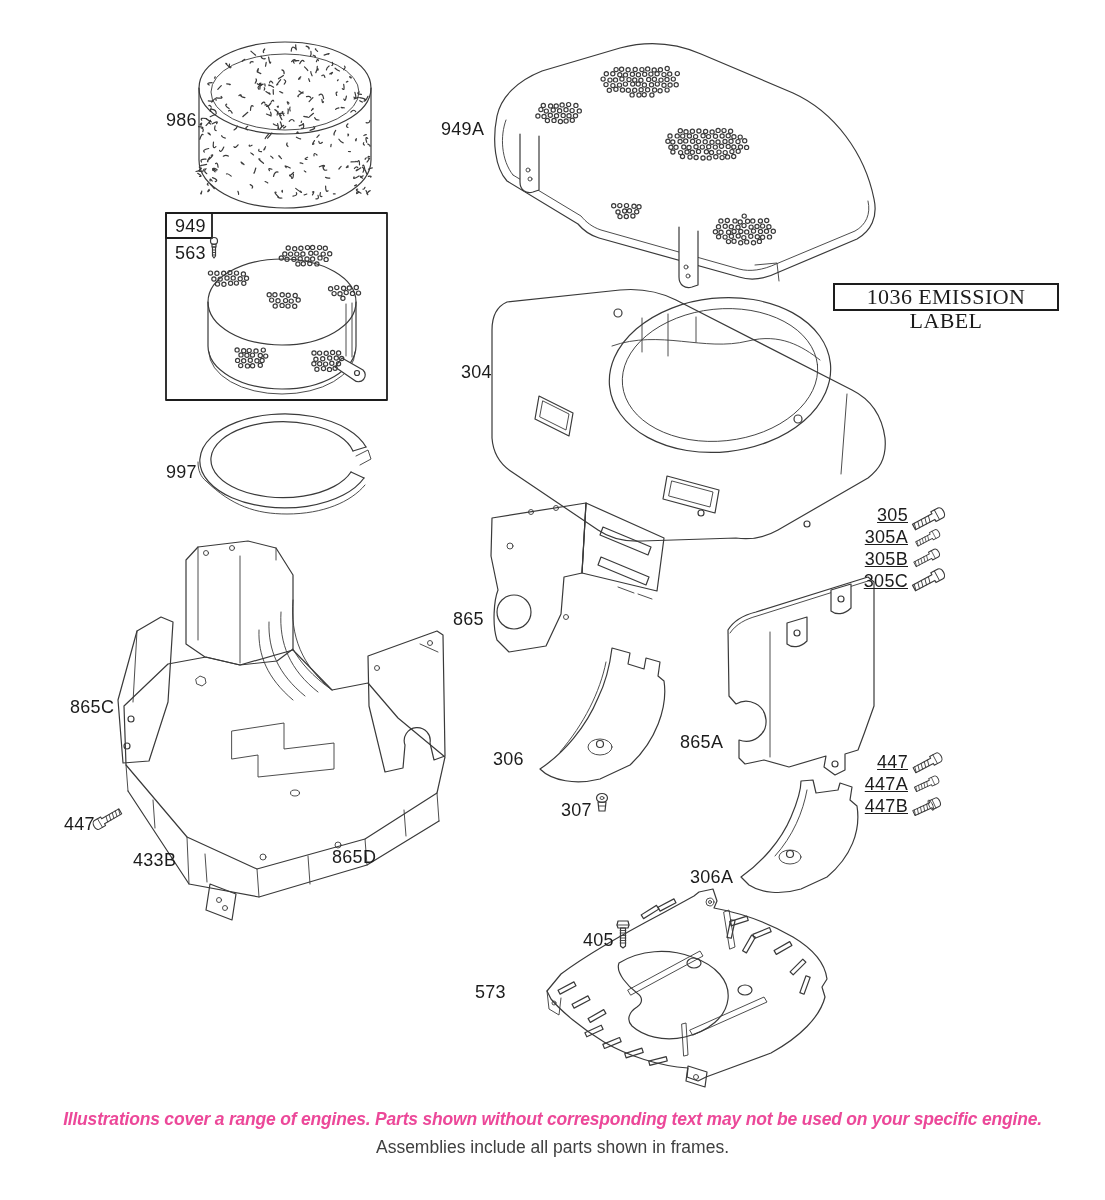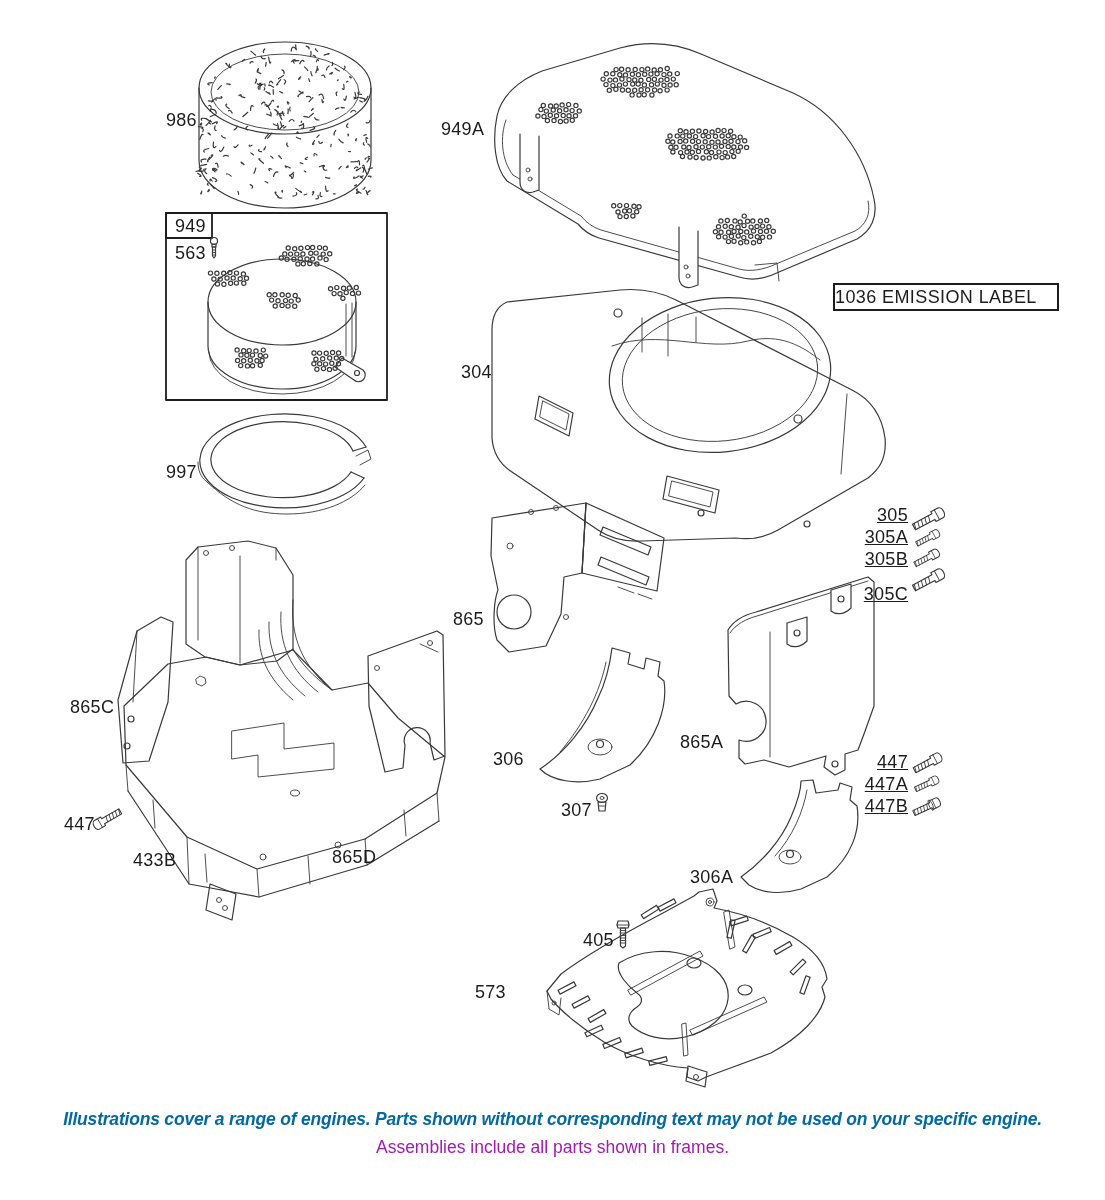--- a/index.html
+++ b/index.html
@@ -11,26 +11,26 @@
   svg#art .thin{stroke-width:0.9;}
   svg#art .fillw{fill:#ffffff;}
   svg#art .frame{stroke:#1d1d1d;stroke-width:1.8;}
   #foam-tex path{stroke-width:0.8;}
   #perf-dots circle{stroke-width:0.75;}
   #slots-573 path{stroke-width:1.0;}
   .part-label{position:absolute;font-size:18px;color:#1c1c1c;letter-spacing:.3px;
               white-space:nowrap;line-height:1;}
   .ralign{width:50px;text-align:right;text-decoration:underline;}
   .emission-box{position:absolute;left:833px;top:283px;width:222px;height:24px;
-        border:2px solid #1d1d1d;font-size:18px;color:#1c1c1c;
-        line-height:24px;letter-spacing:.4px;}
+        border:2px solid #1d1d1d;font-size:22px;color:#1c1c1c;text-align:center;
+        line-height:24px;letter-spacing:.4px;font-family:Liberation Serif, serif;}
   .footer1{position:absolute;left:0;top:1109px;width:1105px;text-align:center;
-        font-size:17.5px;font-weight:bold;font-style:italic;color:#0369a1;letter-spacing:-.2px;}
+        font-size:17.5px;font-weight:bold;font-style:italic;color:#ec4899;letter-spacing:-.2px;}
   .footer2{position:absolute;left:0;top:1137px;width:1105px;text-align:center;
-        font-size:17.5px;color:#a21caf;}
+        font-size:17.5px;color:#404040;}
 </style>
 </head>
 <body>
 
 <div class="page">
 
 <svg id="art" width="1105" height="1200" viewBox="0 0 1105 1200">
   <defs>
     <g id="screw">
       <path class="fillw" d="M -17,-3.2 L 5,-3.2 L 5,-5.5 L 13,-5.5 A 3.5,5.5 0 0 1 13,5.5 L 5,5.5 L 5,3.2 L -17,3.2 Z"></path>
@@ -808,21 +808,21 @@
 
 <div class="part-label" style="left:166px;top:111px">986</div>
 <div class="part-label" style="left:175px;top:217px">949</div>
 <div class="part-label" style="left:175px;top:244px">563</div>
 <div class="part-label" style="left:166px;top:463px">997</div>
 <div class="part-label" style="left:441px;top:120px">949A</div>
 <div class="part-label" style="left:461px;top:363px">304</div>
 <div class="part-label ralign" style="left:858px;top:506px">305</div>
 <div class="part-label ralign" style="left:858px;top:528px">305A</div>
 <div class="part-label ralign" style="left:858px;top:550px">305B</div>
-<div class="part-label ralign" style="left:858px;top:585px">305C</div>
+<div class="part-label ralign" style="left:858px;top:572px">305C</div>
 <div class="part-label" style="left:453px;top:610px">865</div>
 <div class="part-label" style="left:680px;top:733px">865A</div>
 <div class="part-label" style="left:70px;top:698px">865C</div>
 <div class="part-label" style="left:64px;top:815px">447</div>
 <div class="part-label" style="left:133px;top:851px">433B</div>
 <div class="part-label" style="left:332px;top:848px">865D</div>
 <div class="part-label" style="left:493px;top:750px">306</div>
 <div class="part-label" style="left:561px;top:801px">307</div>
 <div class="part-label ralign" style="left:858px;top:753px">447</div>
 <div class="part-label ralign" style="left:858px;top:775px">447A</div>

